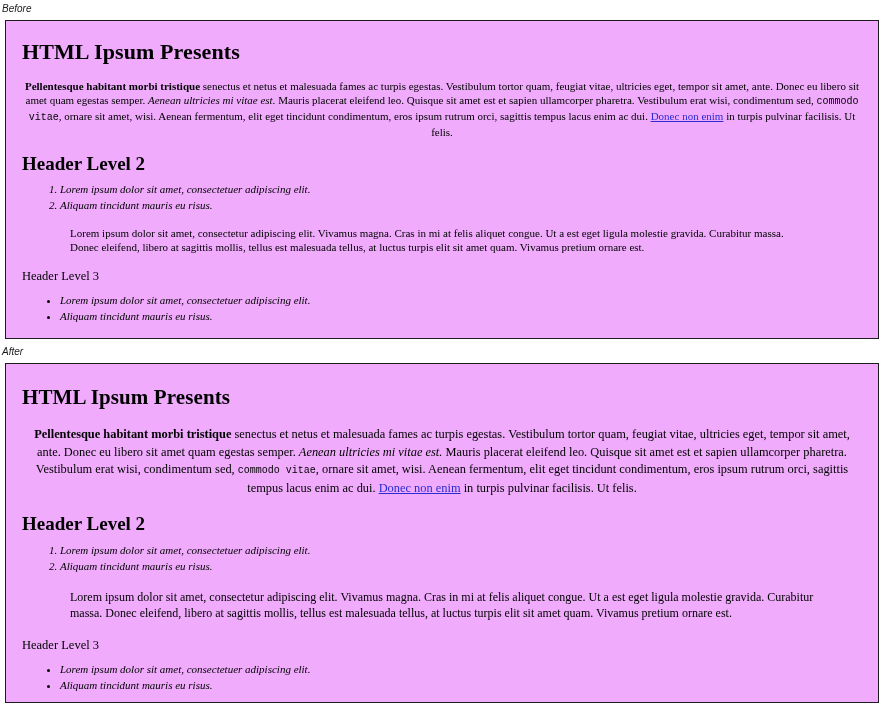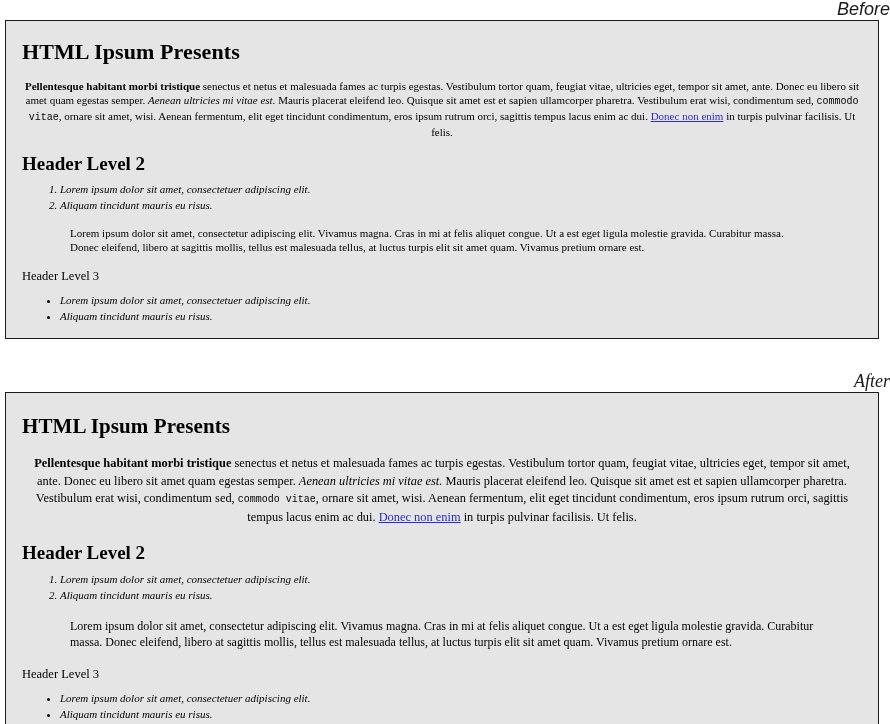--- a/index.html
+++ b/index.html
@@ -14,30 +14,29 @@
     overflow: hidden;
   }
   .page {
     width: 890px;
     position: relative;
   }
 
   .section-label {
     font-family: "Liberation Sans", sans-serif;
     font-style: italic;
-    font-size: 18px;
+    font-size: 10px;
     color: #1a1a1a;
     line-height: 16px;
     padding: 1px 0 3px 2px;
-    text-align: right;
   }
 
   .frame {
     border: 1.5px solid #1c1c1c;
-    background: #e5e5e5;
+    background: #f0abfc;
     margin: 0 11px 0 5px;
     box-sizing: border-box;
     overflow: hidden;
   }
   .frame-inner {
     padding: 10px 16px 12px 16px;
   }
 
   
   .frame-before { height: 319px; }
@@ -165,21 +164,21 @@
       <h3 class="doc-h3">Header Level 3</h3>
 
       <ul class="doc-list">
         <li>Lorem ipsum dolor sit amet, consectetuer adipiscing elit.</li>
         <li>Aliquam tincidunt mauris eu risus.</li>
       </ul>
 
     </div>
   </div>
 
-  <div class="section-label" style="margin-top:33px;font-family:Liberation Serif, serif;">After</div>
+  <div class="section-label" style="margin-top:4px;">After</div>
 
   <div class="frame frame-after variant-after">
     <div class="frame-inner">
 
       <h1 class="doc-title">HTML Ipsum Presents</h1>
 
       <p class="doc-p txt-red">
         <b>Pellentesque habitant morbi tristique</b><span> senectus et netus et malesuada fames ac turpis egestas. Vestibulum tortor quam, feugiat vitae, ultricies eget, tempor sit amet, ante. Donec eu libero sit amet quam egestas semper. </span><i>Aenean ultricies mi vitae est.</i><span> Mauris placerat eleifend leo. Quisque sit amet est et sapien ullamcorper pharetra. Vestibulum erat wisi, condimentum sed, </span><span class="mono-inline">commodo vitae</span><span>, ornare sit amet, wisi. Aenean fermentum, elit eget tincidunt condimentum, eros ipsum rutrum orci, sagittis tempus lacus enim ac dui. </span><a class="doc-link" href="#">Donec non enim</a><span> in turpis pulvinar facilisis. Ut felis.</span>
       </p>
 

